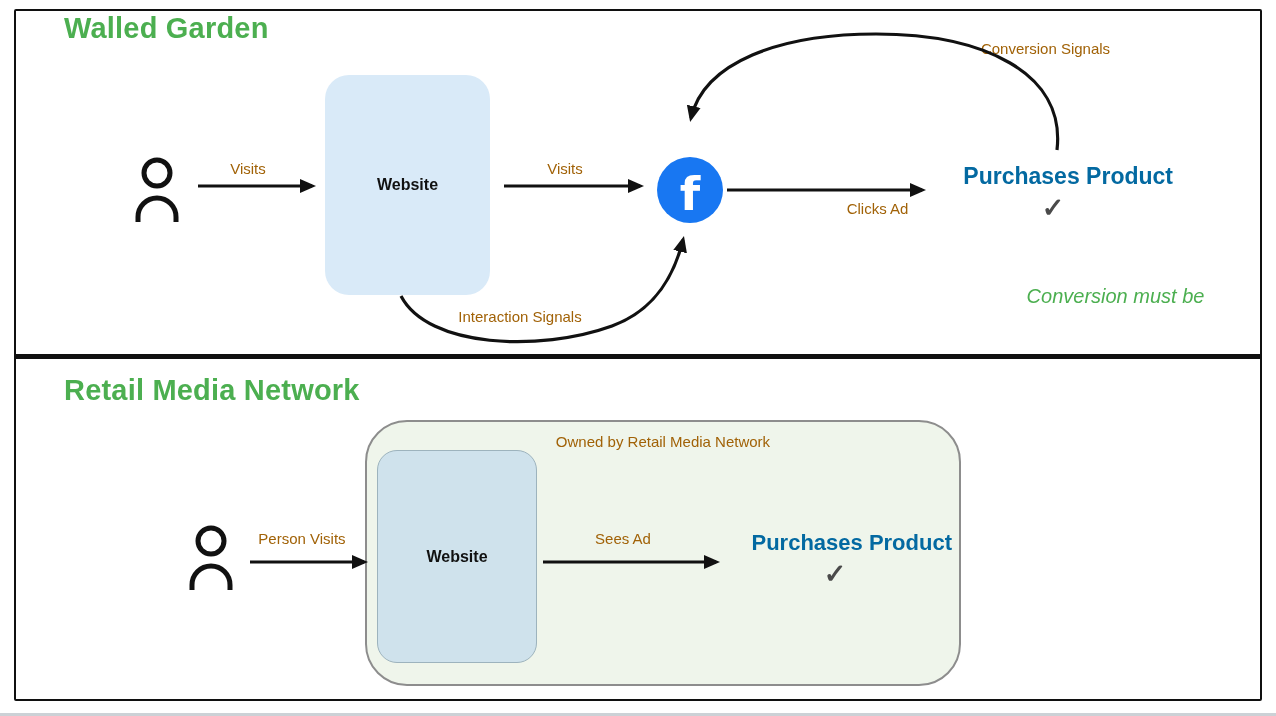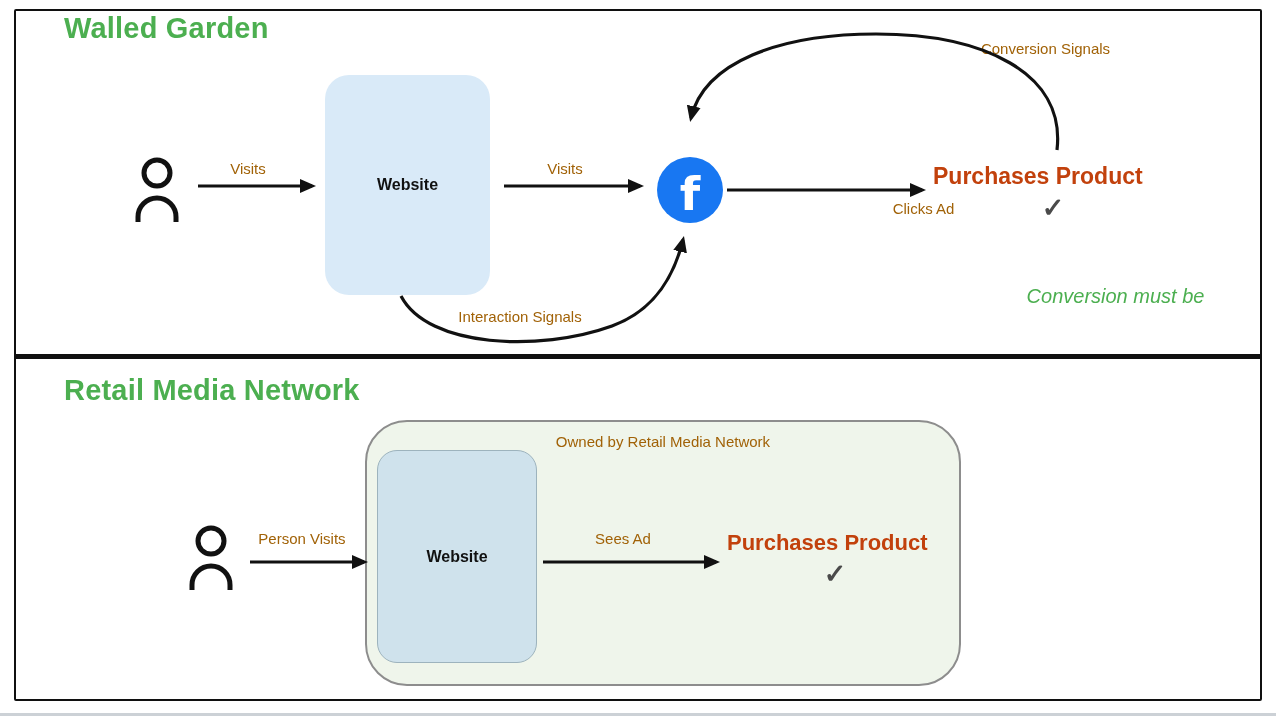--- a/index.html
+++ b/index.html
@@ -22,21 +22,21 @@
   .website-bottom{ left:377px; top:450px; width:160px; height:213px; background:#CFE2EC;
                    border:1px solid #9db3bd; border-radius:20px; }
   .rmn-box { position:absolute; left:365px; top:420px; width:596px; height:266px;
              background:#EFF5EB; border:2px solid #8d8d8d; border-radius:42px; }
 
   .fb { position:absolute; left:657px; top:157px; width:66px; height:66px; border-radius:50%;
         background:#1877F2; display:flex; align-items:center; justify-content:center; }
   .fb span { color:#fff; font-weight:bold; font-size:47px; font-family:"DejaVu Sans", sans-serif;
              transform:translateY(3px); }
 
-  .purchases { position:absolute; font-weight:bold; font-size:23px; color:#c2410c; text-align:left; }
+  .purchases { position:absolute; font-weight:bold; font-size:23px; color:#0369a1; text-align:right; }
   .check { position:absolute; font-size:27px; font-weight:bold; color:#4a4a4a; text-align:center; }
   .note { position:absolute; font-style:italic; font-size:20px; color:#4CAF50;
           text-align:center; line-height:1.6; }
 
   .overlay { position:absolute; inset:0; width:1276px; height:716px; pointer-events:none; }
 </style>
 </head>
 <body>
 
 <div class="canvas">
@@ -53,21 +53,21 @@
 
     <div class="fb">
       <span>f</span>
     </div>
 
     <div class="label" style="left:198px; top:158px; width:100px;">Visits</div>
 
     <div class="label" style="left:515px; top:158px; width:100px;">Visits</div>
 
 
-    <div class="label" style="left:866px; top:198px; width:115px;">Clicks Ad</div>
+    <div class="label" style="left:820px; top:198px; width:115px;">Clicks Ad</div>
 
     <div class="purchases" style="left:933px; top:163px; width:240px;">Purchases Product</div>
 
     <div class="check" style="left:1018px; top:192px; width:70px;">✓</div>
 
     <div class="label" style="left:958px; top:38px; width:175px;">Conversion Signals</div>
 
     <div class="label" style="left:435px; top:306px; width:170px;">Interaction Signals</div>
 
     <div class="note" style="left:988px; top:280px; width:255px;">

